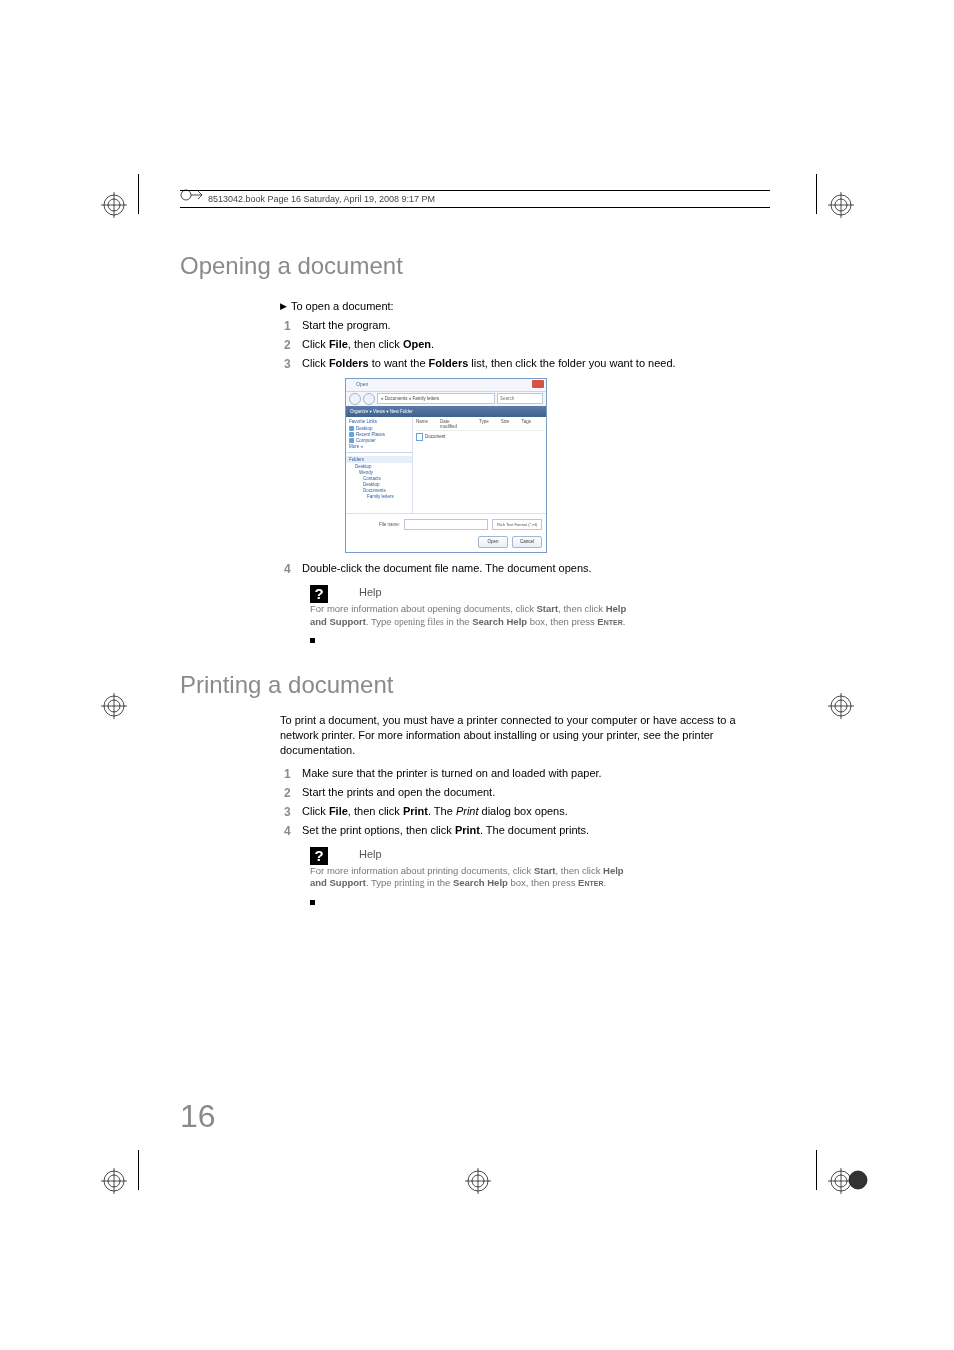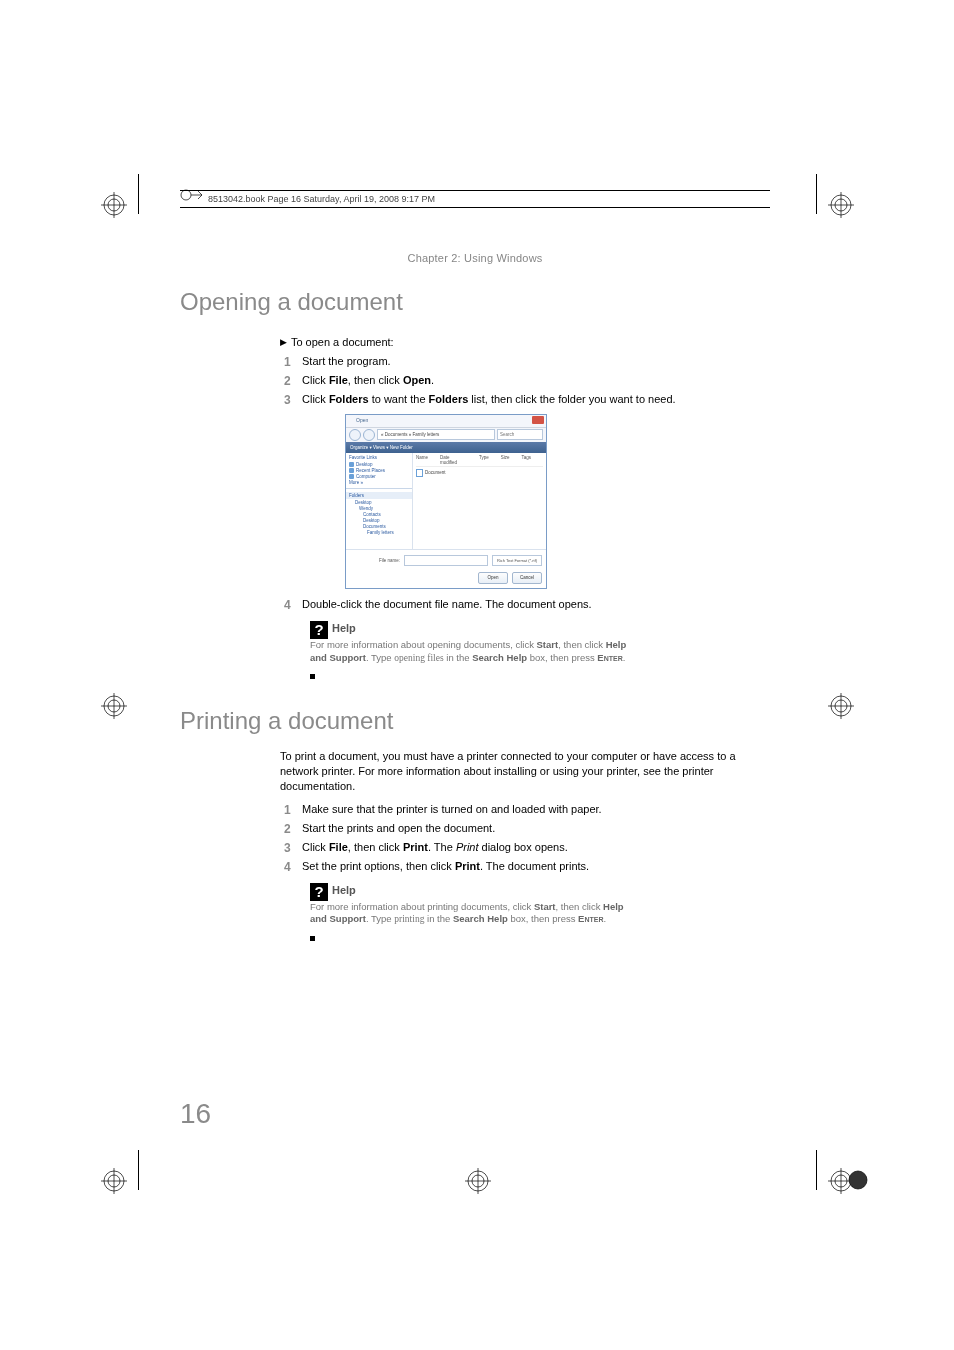--- a/index.html
+++ b/index.html
@@ -108,22 +108,23 @@
     color: #fff;
     font-weight: bold;
     text-align: center;
     line-height: 18px;
     font-size: 15px;
     margin-right: 4px;
     vertical-align: -3px;
   }
   .help-title {
     color: #555;
-    font-weight: bold;
+    font-weight: normal;
     font-size: 11px;
+    margin-left: 27px;
   }
   .end-square {
     display: block;
     width: 5px;
     height: 5px;
     background: #000;
     margin: 10px 0 28px 130px;
   }
   .screenshot {
     margin: 6px 0 8px 165px;
@@ -277,21 +278,21 @@
   .ss-btn {
     width:28px; height:10px; border:1px solid #a3b7cf;
     background:linear-gradient(#fdfdfd,#e8eff7);
     font-size:4.5px; text-align:center; line-height:10px; color:#333;
     border-radius:2px;
   }
   .page-num {
     position: absolute;
     left: 180px;
     top: 1098px;
-    font-size: 28px;
+    font-size: 32px;
     color: #8a8a8a;
     font-weight: normal;
   }
   .vrule {
     position: absolute;
     border-left: 0.5px solid #000;
     height: 40px;
   }
 </style>
 </head>
@@ -354,21 +355,20 @@
 
   <div class="header-line">
     <svg class="header-arrow" viewBox="0 0 24 20">
       <circle cx="6" cy="10" r="5" fill="none" stroke="#000" stroke-width="0.7"></circle>
       <line x1="11" y1="10" x2="22" y2="10" stroke="#000" stroke-width="0.7"></line>
       <polyline points="18,6 22,10 18,14" fill="none" stroke="#000" stroke-width="0.7"></polyline>
     </svg>
     <span>8513042.book  Page 16  Saturday, April 19, 2008  9:17 PM</span>
   </div>
 
-  <div class="chapter-title">Chapter 2: Using Windows</div>
 
   <h2 class="section-title">Opening a document</h2>
   <p class="proc-title"><span class="tri">▶</span><span>To open a document:</span></p>
   <ol class="steps">
     <li><span class="step-num">1</span><span>Start the program.</span></li>
     <li><span class="step-num">2</span><span>Click </span><b>File</b><span>, then click </span><b>Open</b><span>.</span></li>
     <li><span class="step-num">3</span><span>Click </span><b>Folders</b><span> to want the </span><b>Folders</b><span> list, then click the folder you want to need.</span></li>
   </ol>
 
   <div class="screenshot">

